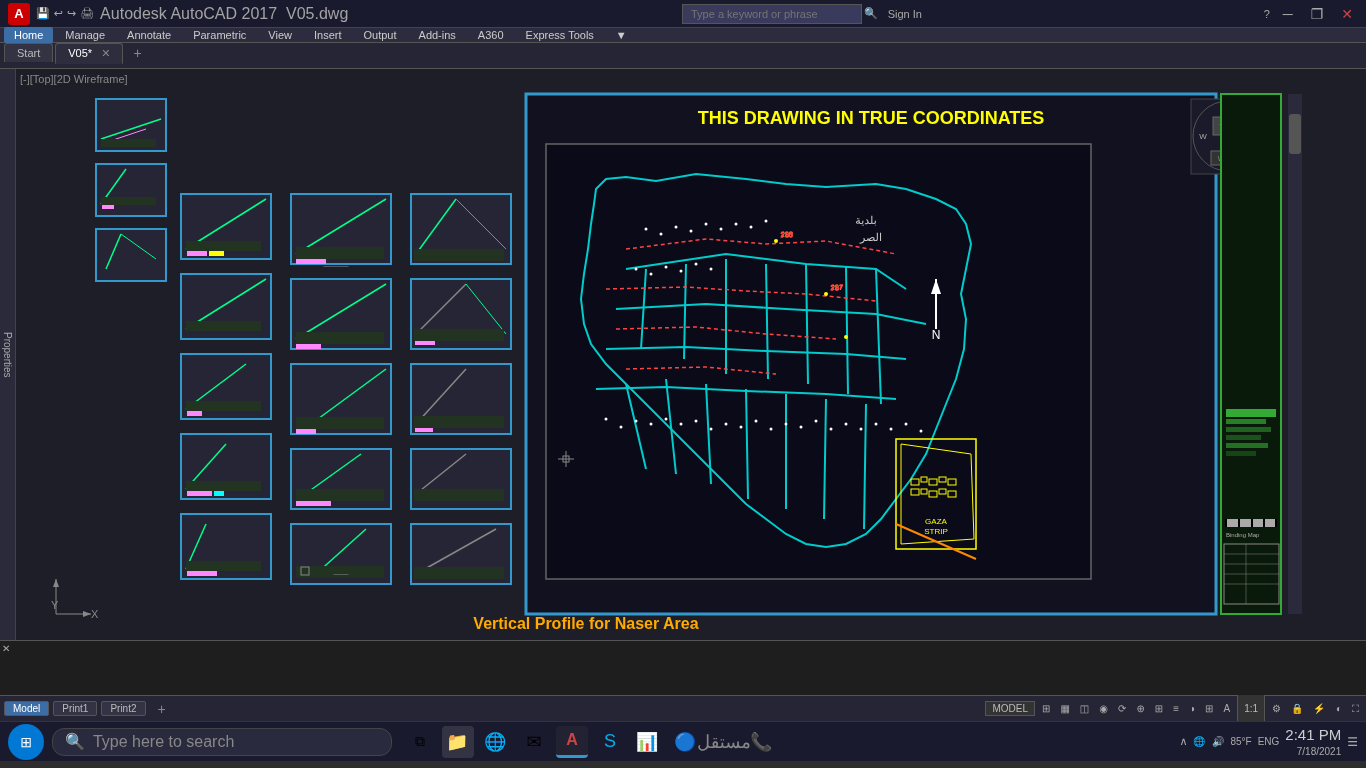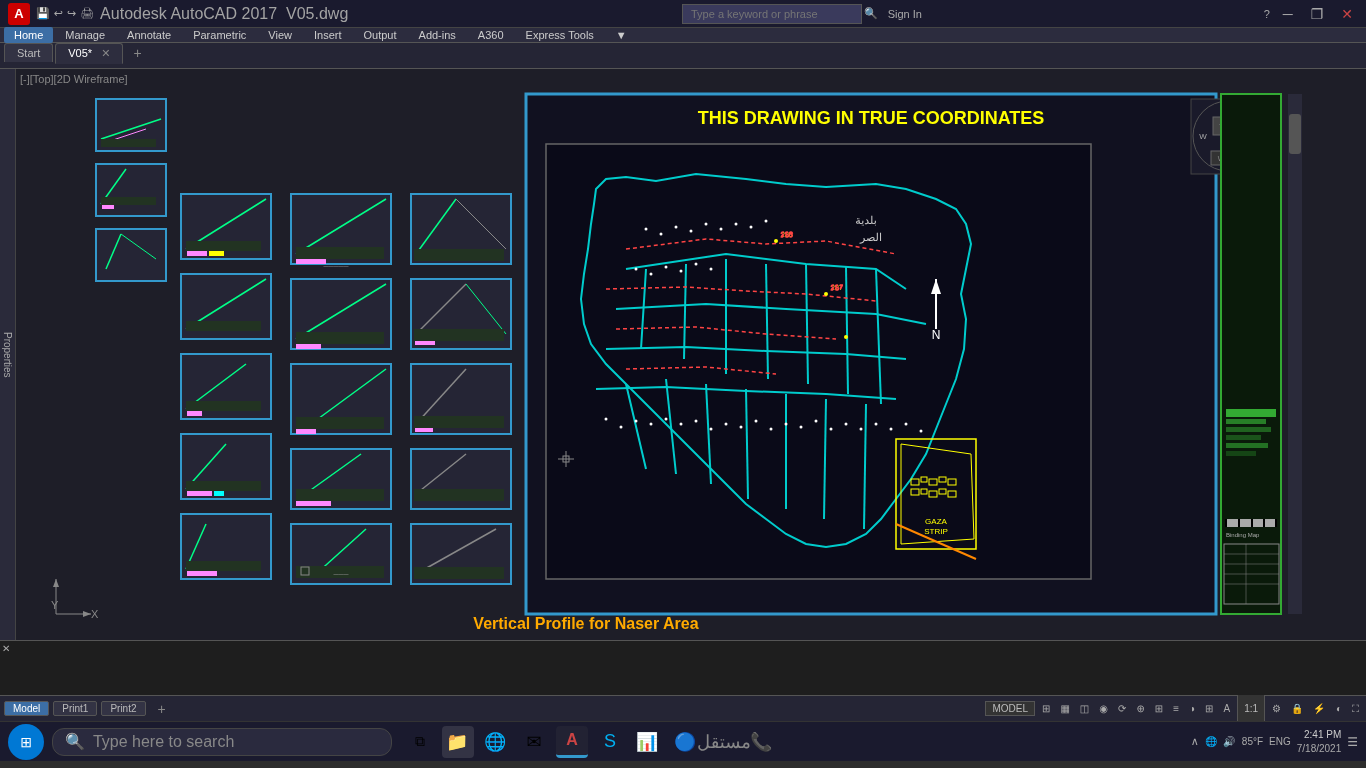--- a/index.html
+++ b/index.html
@@ -593,18 +593,18 @@
     <div class="taskbar-icon" style="font-size:18px;color:#888;">مستقل</div>
     <div class="taskbar-icon">📞</div>
   </div>
   <div id="taskbar-right">
     <span style="font-size:11px;color:#aaa;">∧</span>
     <span style="font-size:10px;">🌐</span>
     <span style="font-size:10px;">🔊</span>
     <span style="font-size:10px;color:#aaa;">85°F</span>
     <span style="font-size:10px;color:#aaa;">ENG</span>
     <div id="clock">
-      <div style="font-size:10px;color:#ccc;">2:41 PM</div>
+      <div style="font-size:15px;color:#ccc;">2:41 PM</div>
       <div style="font-size:10px;color:#aaa;">7/18/2021</div>
     </div>
     <span style="font-size:12px;color:#aaa;">☰</span>
   </div>
 </div>
 
 </body></html>

